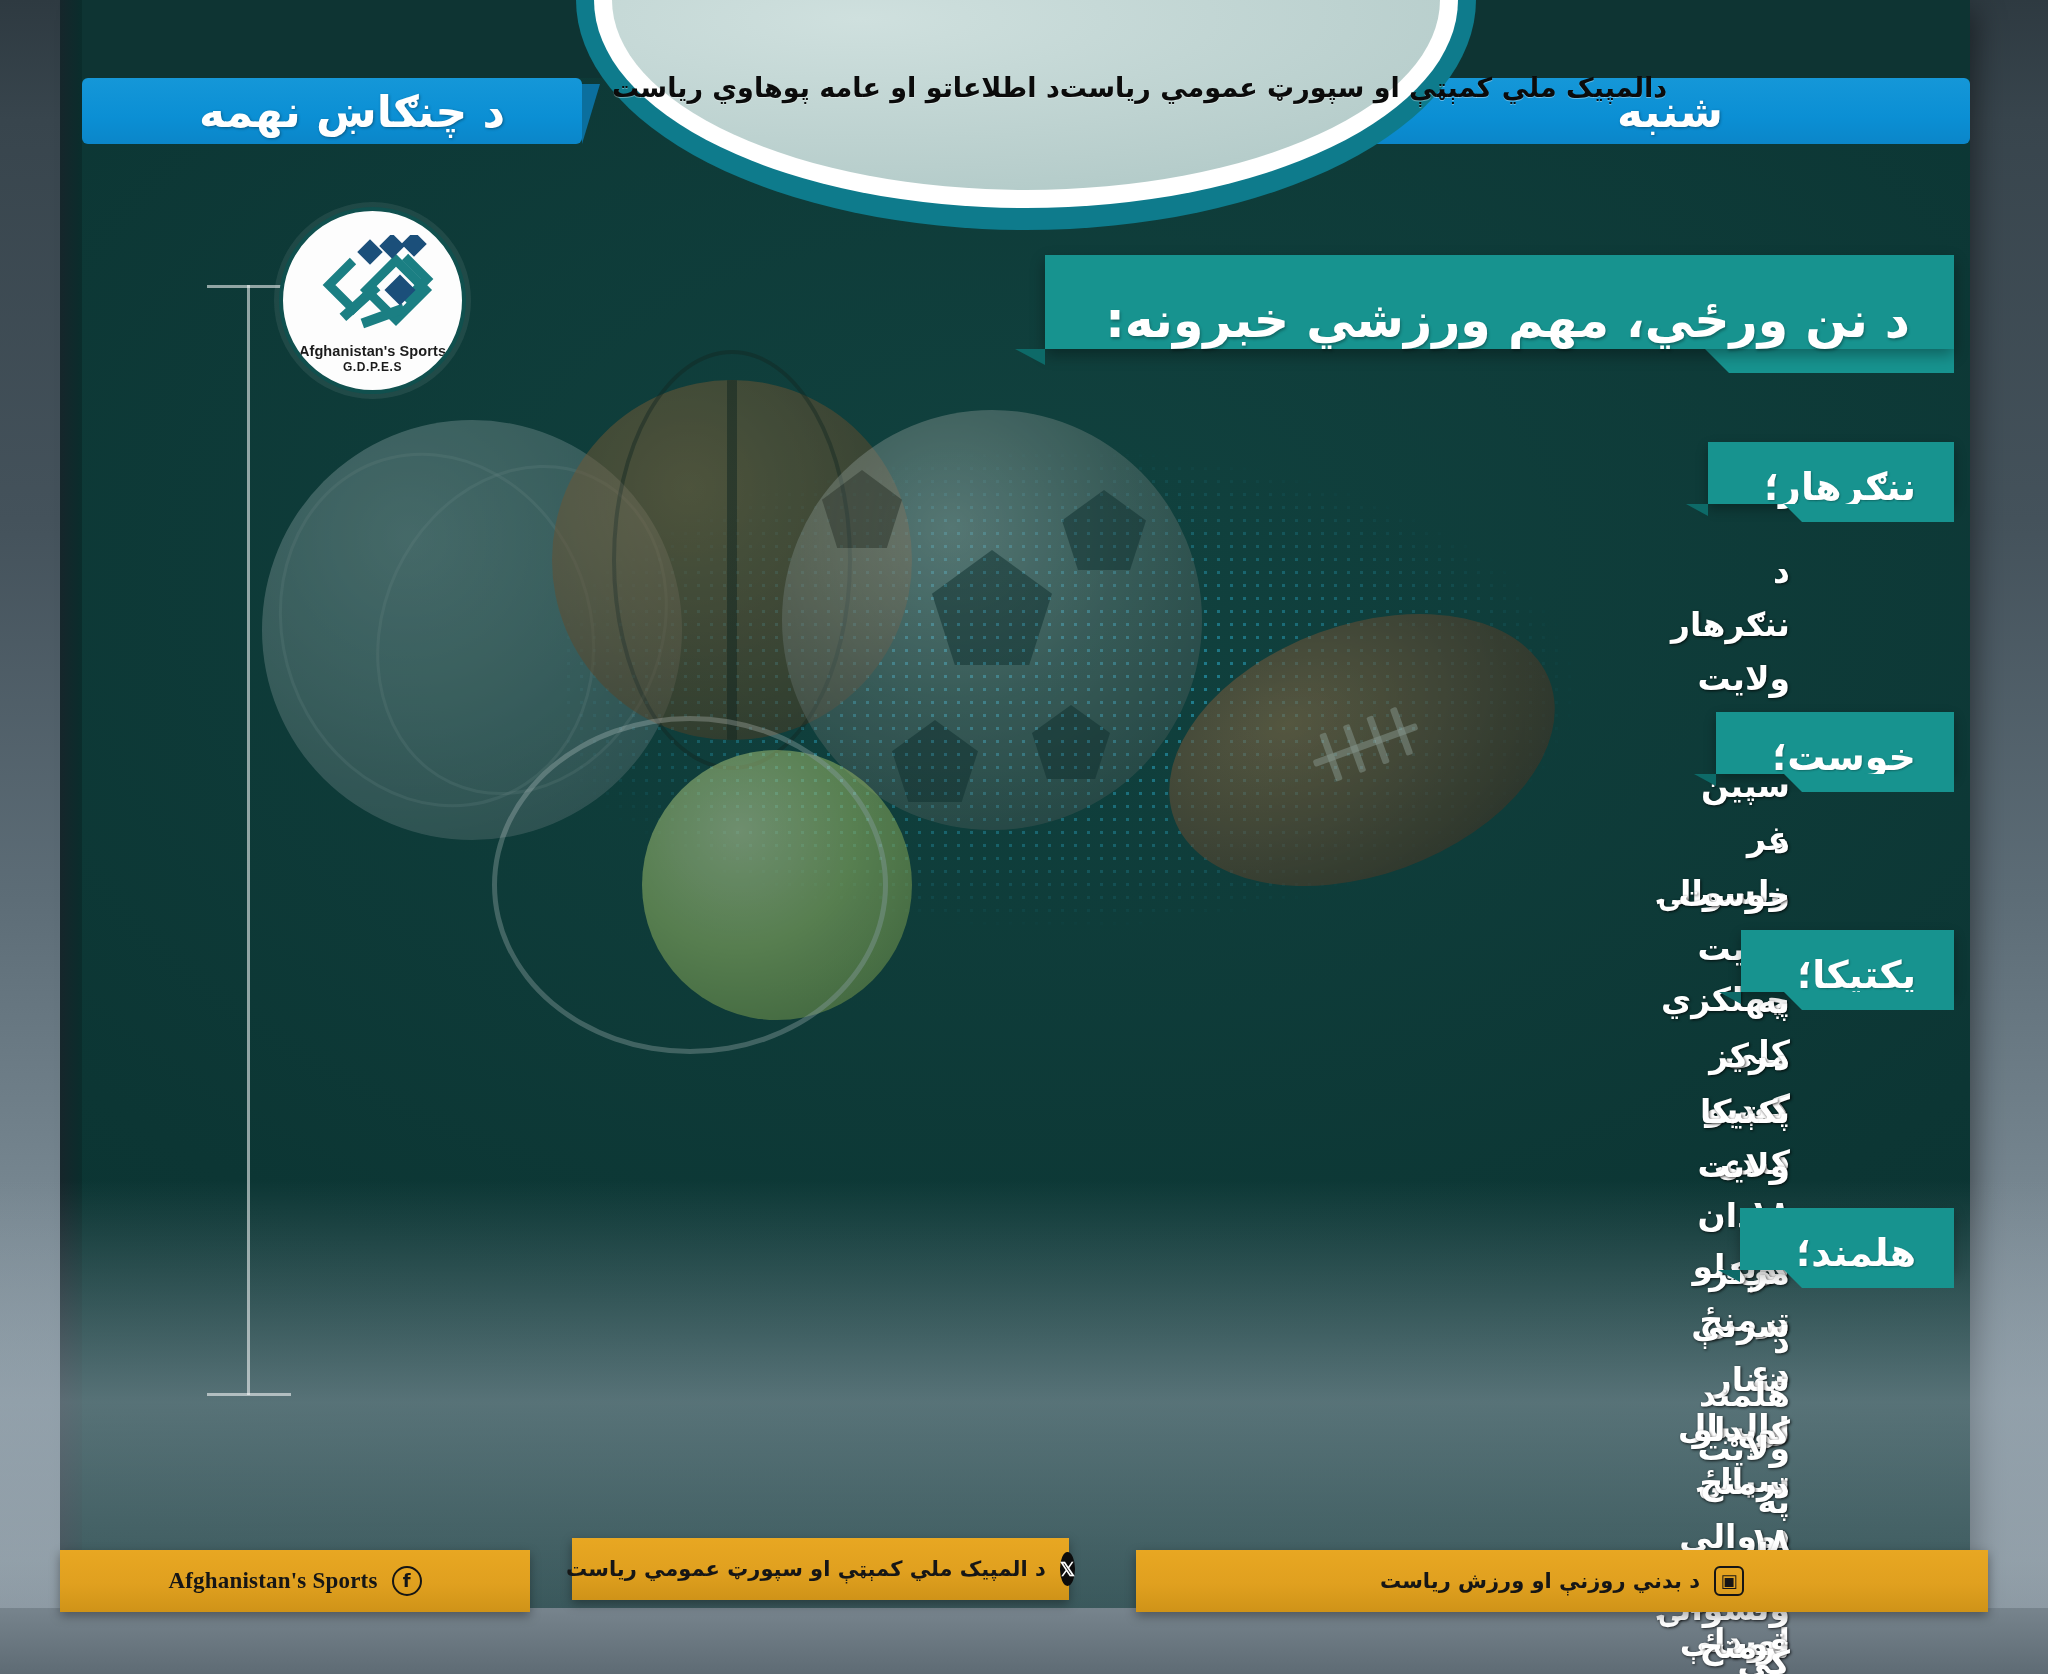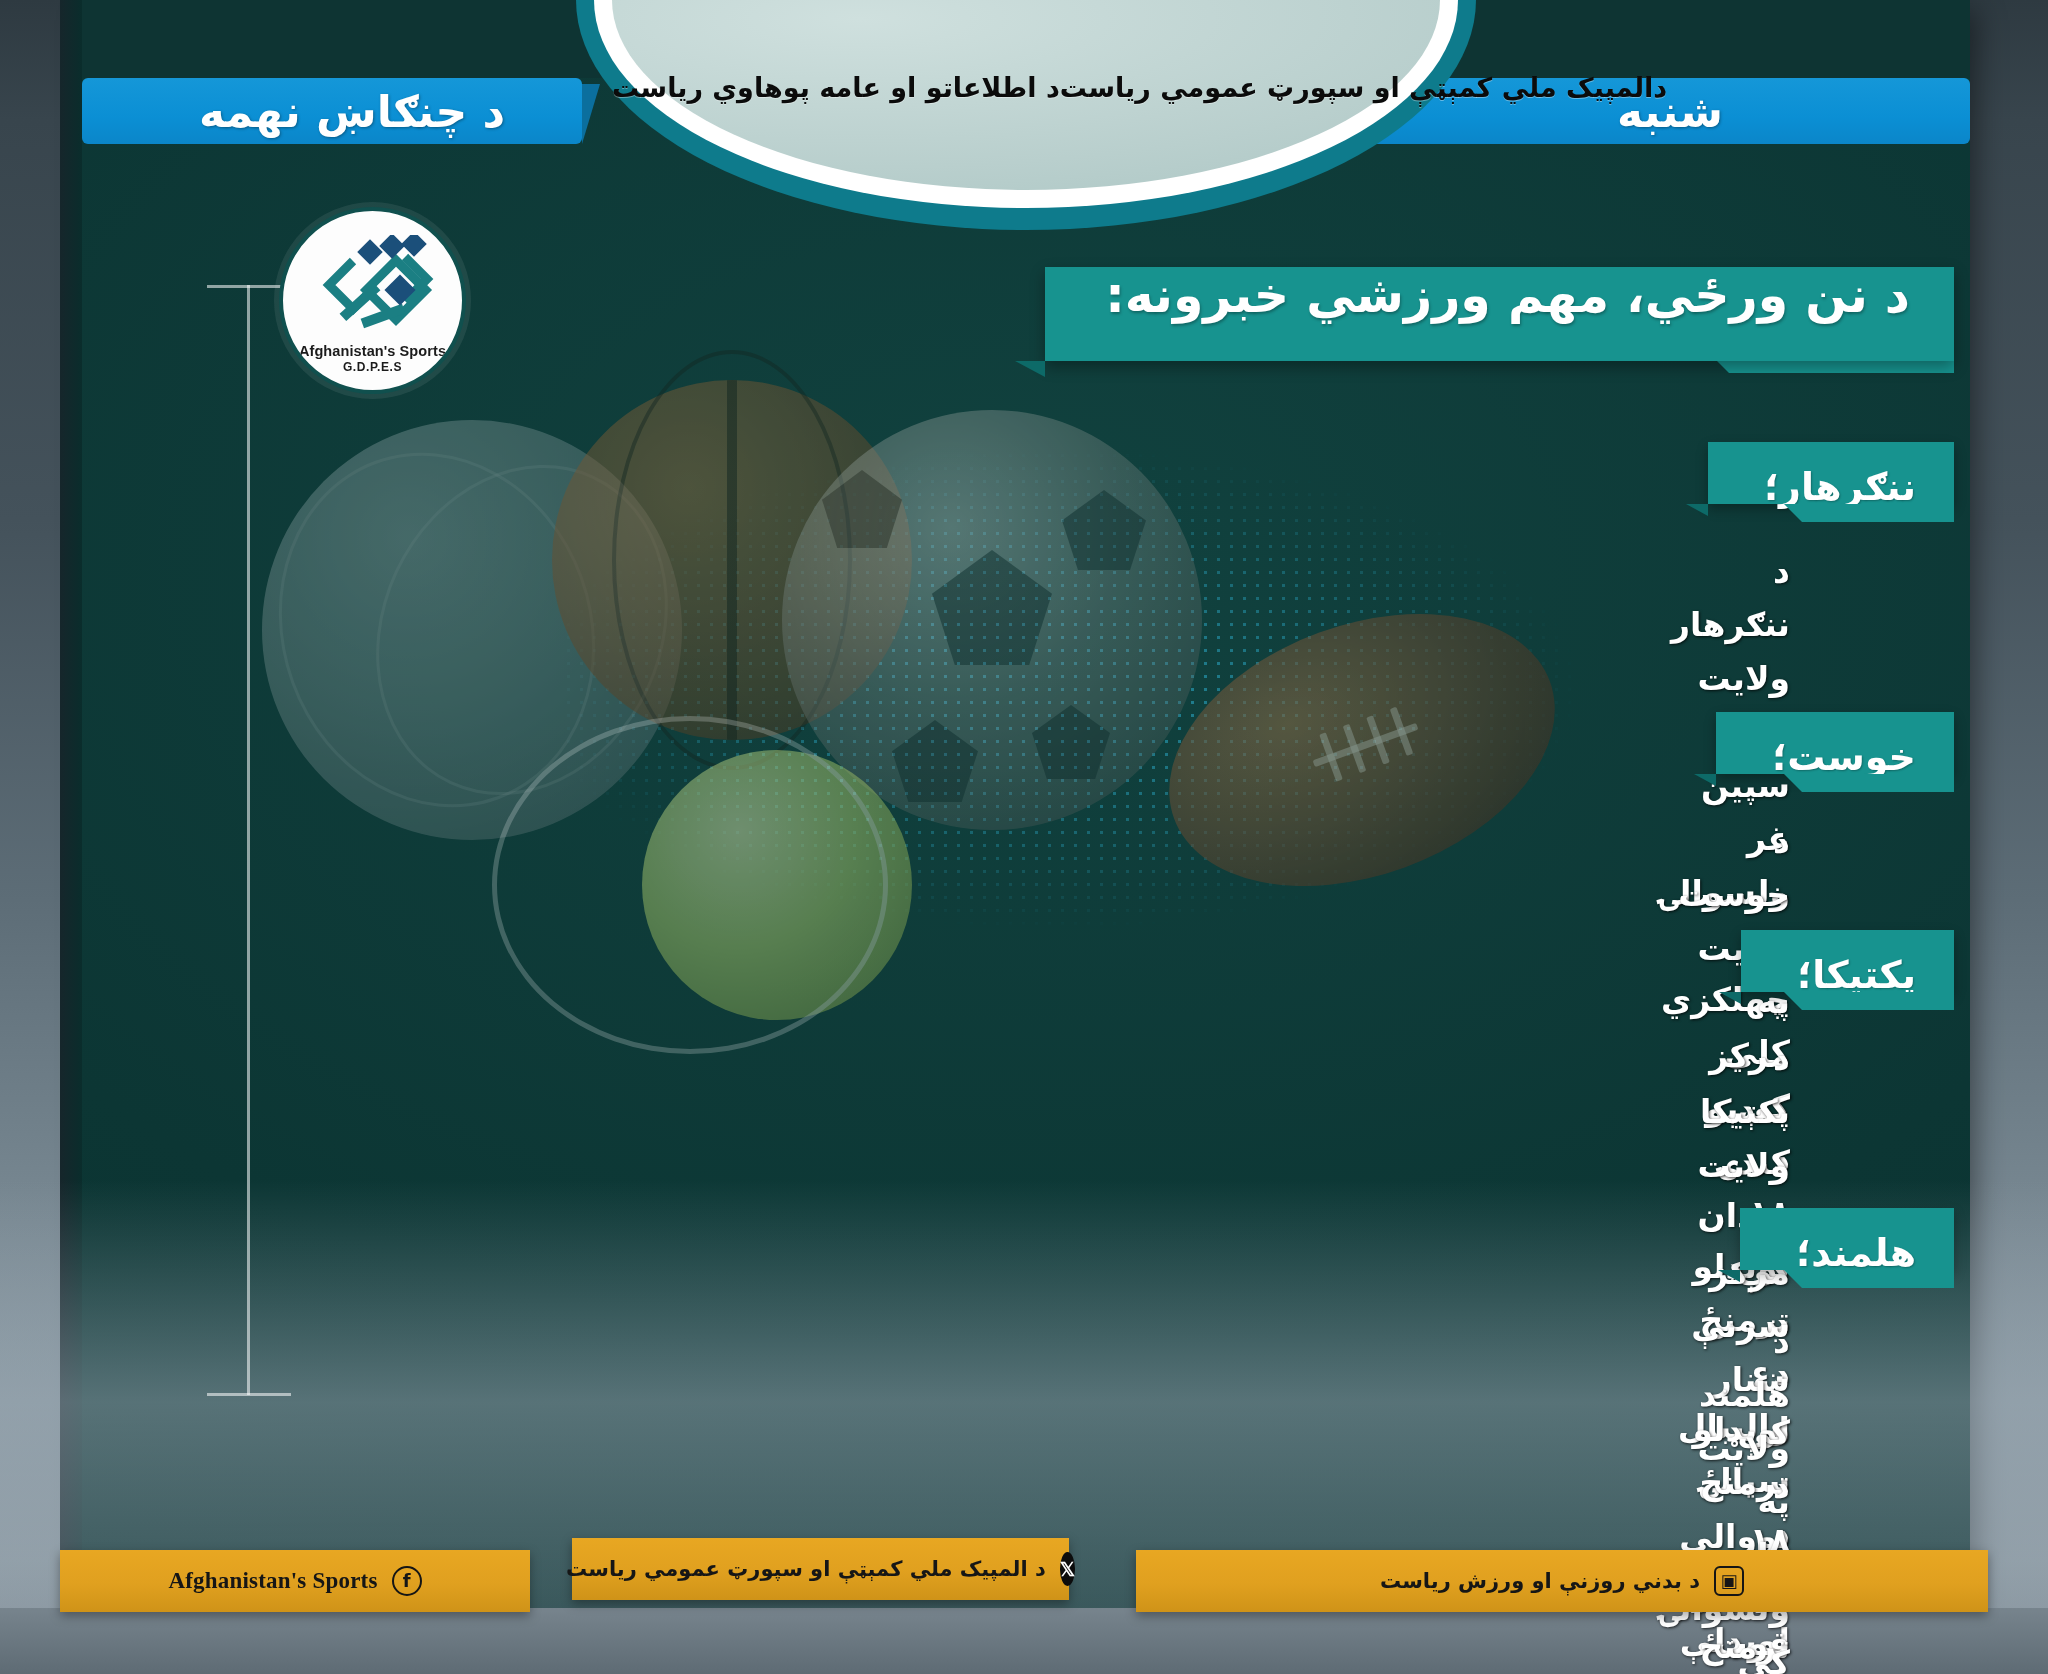--- a/index.html
+++ b/index.html
@@ -274,25 +274,25 @@
   }
   .logo-sub {
     font-family: "Liberation Sans", sans-serif;
     font-size: 12px; font-weight: bold; color: #1b1b1b;
     letter-spacing: .6px; direction: ltr;
   }
 
   
   .main-head {
     position: absolute;
-    right: 16px; top: 267px;
+    right: 16px; top: 255px;
     height: 94px;
     background: #17938f;
     display: flex;
-    align-items: flex-start;
+    align-items: flex-end;
     padding: 0 44px 0 60px;
     z-index: 7;
     box-shadow: 0 6px 14px rgba(0,0,0,.33);
   }
   .main-head span {
     color: #ffffff;
     font-size: 49px;
     font-weight: bold;
     white-space: nowrap;
     text-shadow: 1px 2px 3px rgba(0,0,0,.30);

